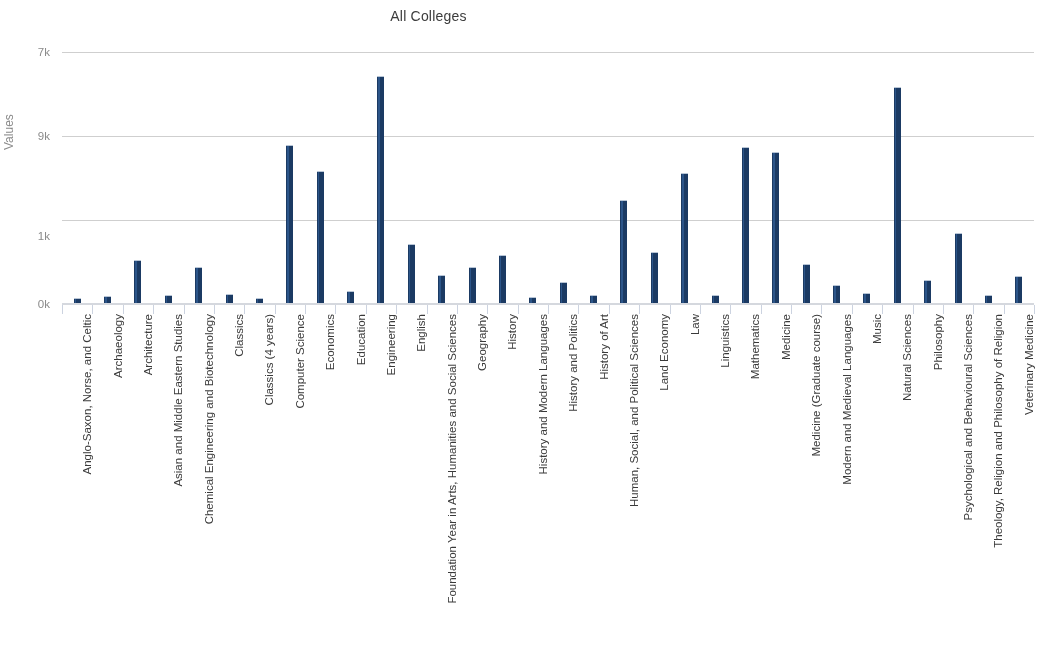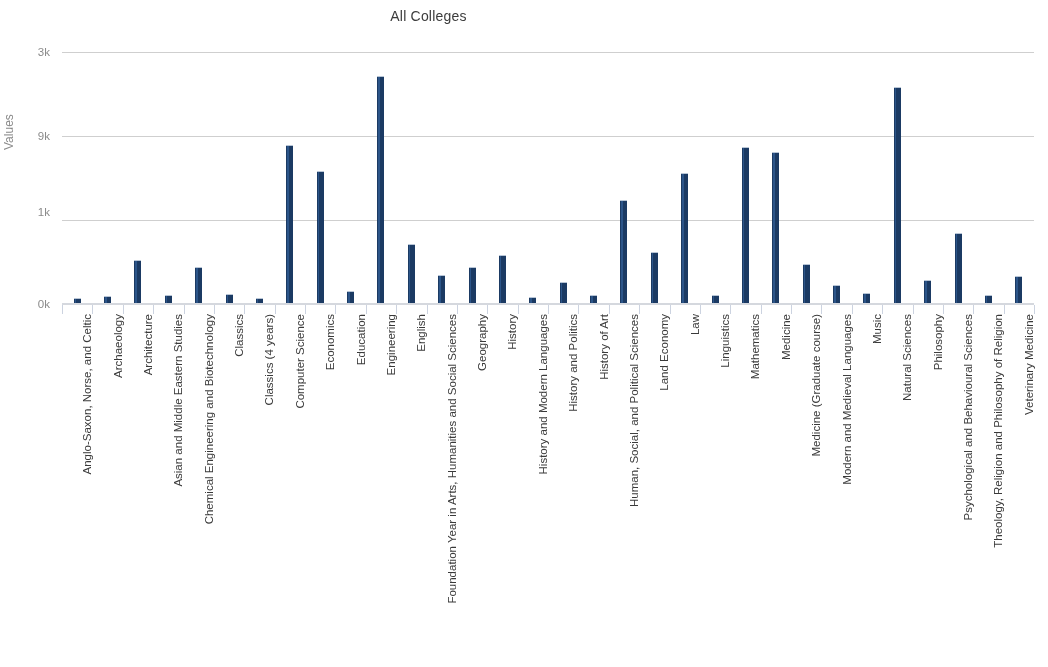--- a/index.html
+++ b/index.html
@@ -129,23 +129,23 @@
 <body>
 
 <div id="chart-root">
 
   <div id="chart-title">All Colleges</div>
 
   <div id="y-axis-title">Values</div>
 
   <div id="ylabels">
       <div style="top: 259px;">0k</div>
-      <div style="top: 167px;">1k</div>
+      <div style="top: 191px;">1k</div>
       <div style="top: 91px;">9k</div>
-      <div style="top: 7px;">3k</div>
+      <div style="top: 7px;">7k</div>
     </div>
 
   <div id="plot">
       <div class="gridline" style="top: 175px;"></div>
       <div class="gridline" style="top: 91px;"></div>
       <div class="gridline" style="top: 7px;"></div>
       <div class="bar" title="Anglo-Saxon, Norse, and Celtic: 75" style="left: 11.6875px; height: 6.3px;">
         <div class="bar-inner"></div>
       </div>
       <div class="bar" title="Archaeology: 90" style="left: 42.0625px; height: 7.56px;">

